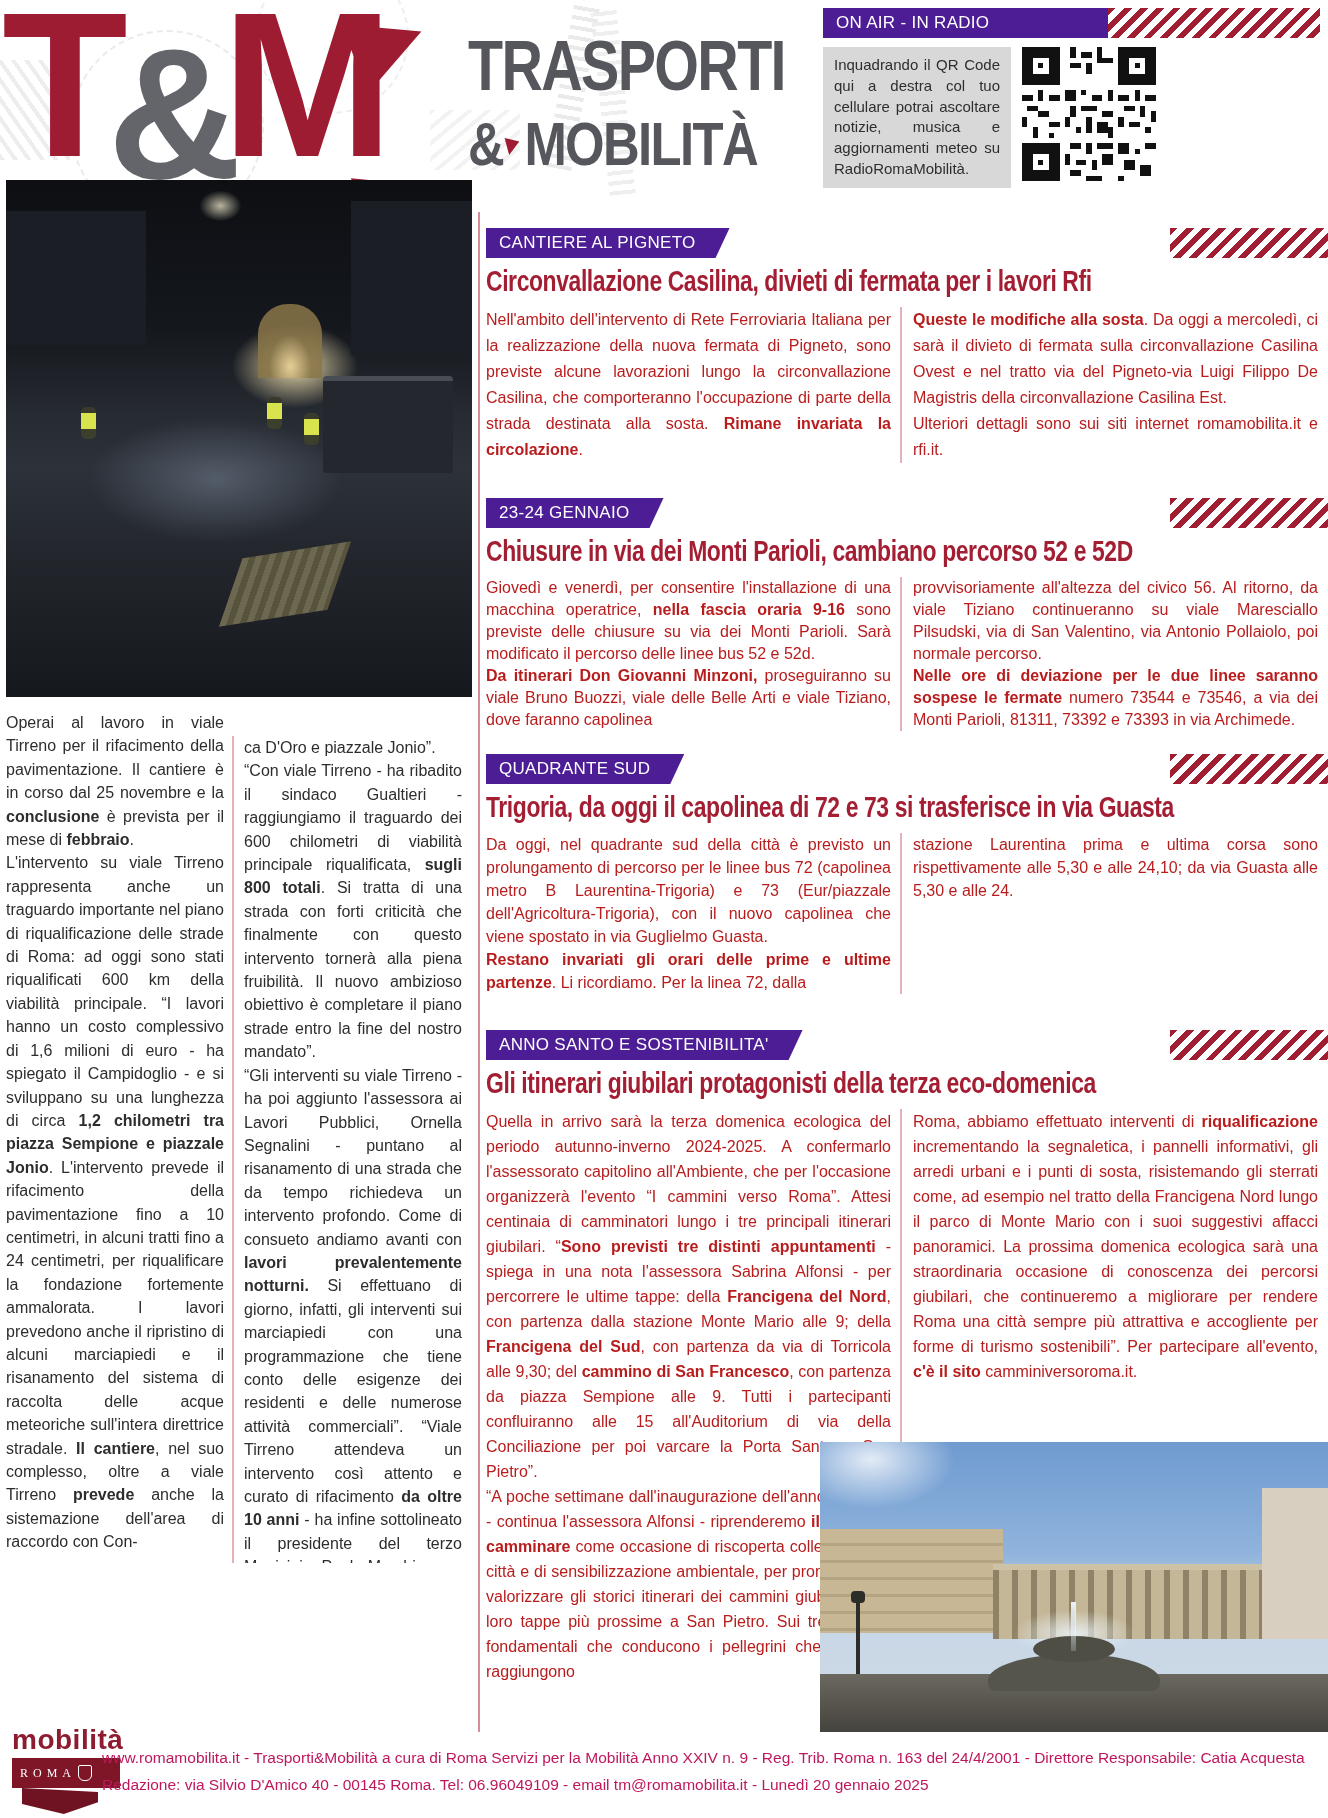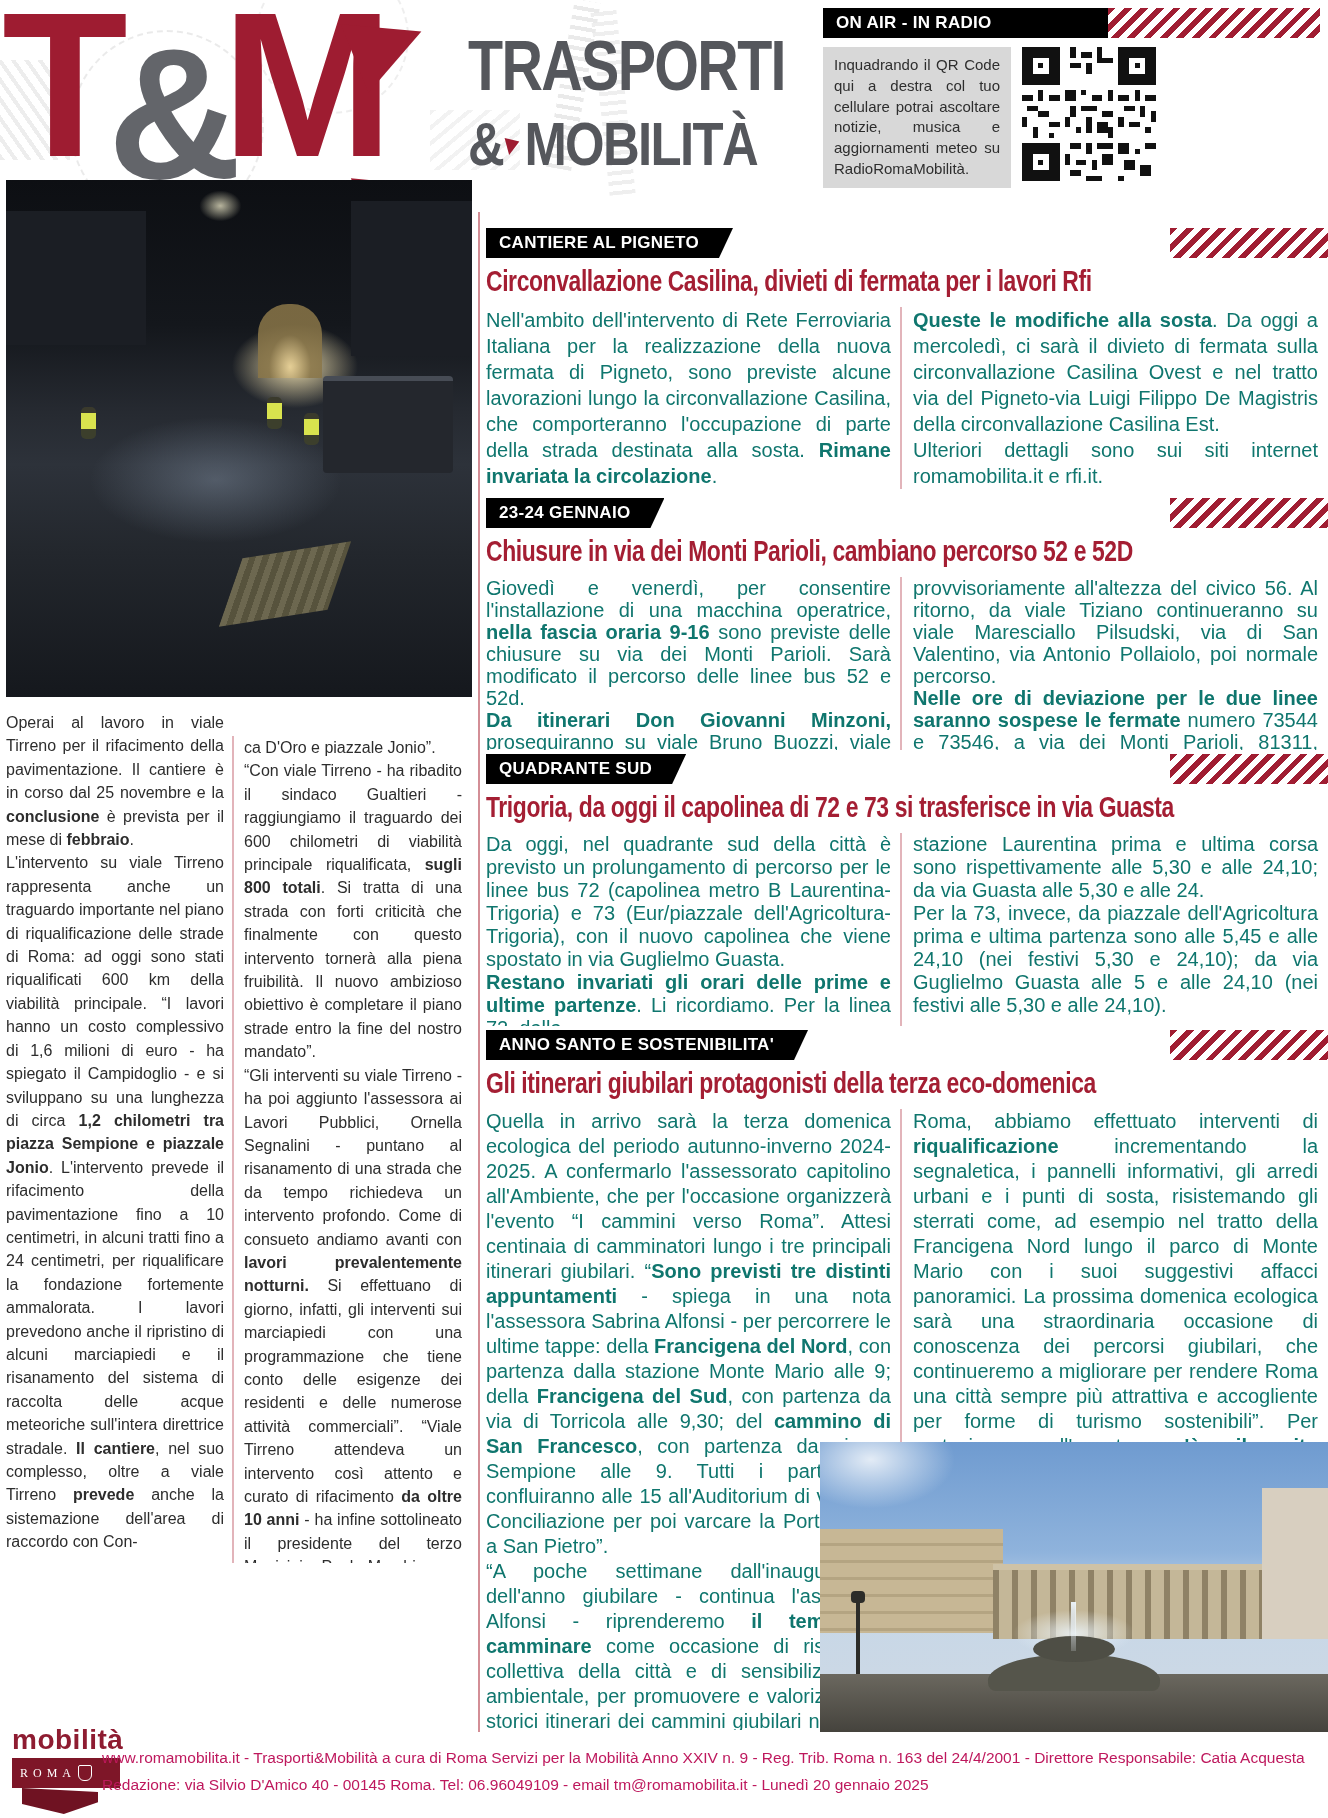--- a/index.html
+++ b/index.html
@@ -24,22 +24,22 @@
   .tri{width:0;height:0;border-top:37px solid transparent;border-bottom:37px solid transparent;border-left:72px solid #9e1c31;}
   #tm-arrow-big{left:352px;top:8px;transform:rotate(-22deg);}
   #tm-arrow-small{left:330px;top:148px;transform:rotate(-22deg) scale(.32);}
   #mast-title{left:468px;top:26px;width:360px;}
   #mast-title .row1{font-size:70px;font-weight:bold;color:#55575c;letter-spacing:-2px;transform:scaleX(.82);transform-origin:0 50%;white-space:nowrap;}
   #mast-title .row2{display:flex;align-items:center;font-size:62px;font-weight:bold;color:#55575c;letter-spacing:-2px;margin-top:2px;transform:scaleX(.82);transform-origin:0 50%;white-space:nowrap;}
   .tri-sm{display:inline-block;width:0;height:0;border-top:9px solid transparent;border-bottom:9px solid transparent;border-left:16px solid #9e1c31;margin:0 6px 0 4px;transform:rotate(-18deg);}
 
   
   .kicker-row{position:relative;height:30px;}
-  .kicker-bar{position:absolute;left:0;top:0;height:30px;background:#000000;color:#fff;
-    font-size:17px;font-weight:bold;letter-spacing:.3px;line-height:30px;padding:0 34px 0 13px;
+  .kicker-bar{position:absolute;left:0;top:0;height:30px;background:#4c1d95;color:#fff;
+    font-size:17px;font-weight:normal;letter-spacing:.3px;line-height:30px;padding:0 34px 0 13px;
     clip-path:polygon(0 0,100% 0,calc(100% - 14px) 100%,0 100%);}
   .stripes{position:absolute;right:0;top:0;height:30px;
     background:repeating-linear-gradient(135deg,#a01d32 0 5.5px,#ffffff 5.5px 11.5px);}
 
   
   #radio{left:823px;top:8px;width:497px;}
   #radio .kicker-row .stripes{width:212px;}
   #radio-bar{width:252px;}
   #radio-body{display:flex;margin-top:9px;}
   #radio-text{width:166px;background:#d8d8d8;color:#2e2e2e;font-size:15px;line-height:20.8px;
@@ -70,21 +70,21 @@
   #lead-cols{display:flex;margin-top:14px;height:852px;overflow:hidden;}
   .lead-col{width:218px;font-size:16px;line-height:23.4px;text-align:justify;color:#2d2d2d;}
   .lead-col.c2{margin-left:8px;border-left:2px solid #e2b4ba;padding-left:10px;margin-top:25px;}
 
   
   .article{left:486px;width:842px;overflow:hidden;}
   .article .kicker-row .stripes{width:158px;}
   .art-headline{color:#a41e33;font-weight:bold;font-size:29px;margin-top:7px;white-space:nowrap;}
   .art-headline .cx{display:inline-block;transform:scaleX(.79);transform-origin:0 50%;letter-spacing:-.5px;}
   .art-cols{display:flex;margin-top:9px;}
-  .art-col{width:405px;font-size:20px;text-align:justify;color:#0f766e;}
+  .art-col{width:405px;font-size:16px;text-align:justify;color:#b91c1c;}
   .art-col.c2{margin-left:9px;border-left:2px solid #e2b4ba;padding-left:11px;}
   #a1{top:228px;height:282px;} #a1 .art-col{line-height:26px;}
   #a2{top:498px;height:252px;} #a2 .art-col{line-height:22px;}
   #a3{top:754px;height:272px;} #a3 .art-col{line-height:23px;}
   #a4{top:1030px;height:700px;} #a4 .art-col{line-height:25px;}
 
   #main-divider{left:478px;top:212px;width:2px;height:1520px;background:#d38e96;}
 
   
   #photo-right{left:820px;top:1442px;width:508px;height:290px;overflow:hidden;background:
@@ -235,21 +235,20 @@
       <div class="stripes"></div>
     </div>
   <div class="art-headline"><span class="cx">Trigoria, da oggi il capolinea di 72 e 73 si trasferisce in via Guasta</span></div>
   <div class="art-cols">
     <div class="art-col">
         <p><span>Da oggi, nel quadrante sud della città è previsto un prolungamento di percorso per le linee bus 72 (capolinea metro B Laurentina-Trigoria) e 73 (Eur/piazzale dell'Agricoltura-Trigoria), con il nuovo capolinea che viene spostato in via Guglielmo Guasta.</span></p>
         <p><b>Restano invariati gli orari delle prime e ultime partenze</b><span>. Li ricordiamo. Per la linea 72, dalla</span></p>
       </div>
     <div class="art-col c2">
         <p><span>stazione Laurentina prima e ultima corsa sono rispettivamente alle 5,30 e alle 24,10; da via Guasta alle 5,30 e alle 24.</span></p>
-        <p><span>Per la 73, invece, da piazzale dell'Agricoltura prima e ultima partenza sono alle 5,45 e alle 24,10 (nei festivi 5,30 e 24,10); da via Guglielmo Guasta alle 5 e alle 24,10 (nei festivi alle 5,30 e alle 24,10).</span></p>
       </div>
   </div>
 </div>
 
 <div id="a4" class="abs article">
   <div class="kicker-row">
       <div class="kicker-bar">ANNO SANTO E SOSTENIBILITA'</div>
       <div class="stripes"></div>
     </div>
   <div class="art-headline"><span class="cx">Gli itinerari giubilari protagonisti della terza eco-domenica</span></div>

